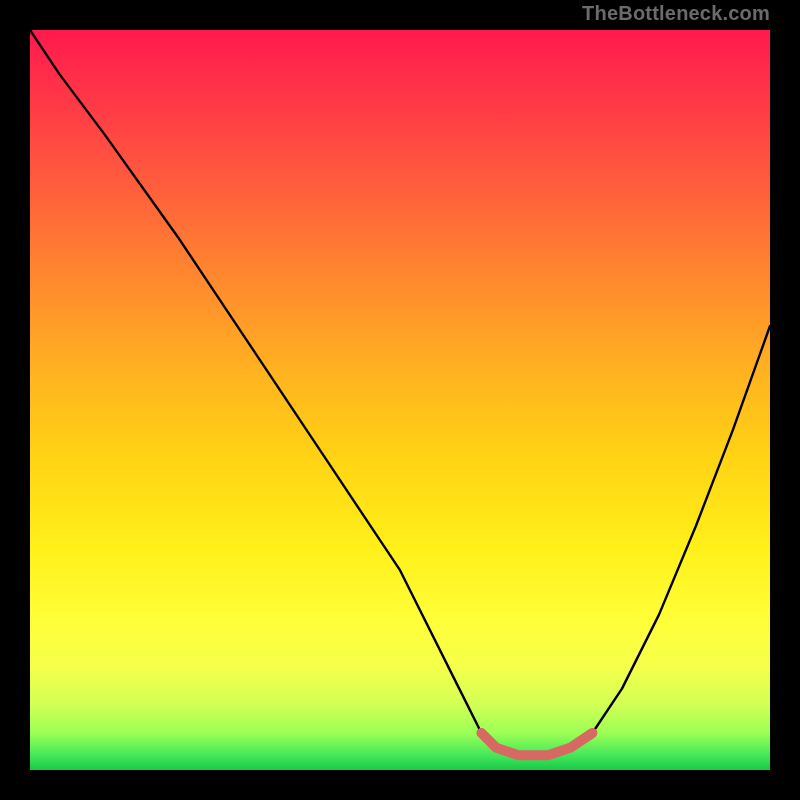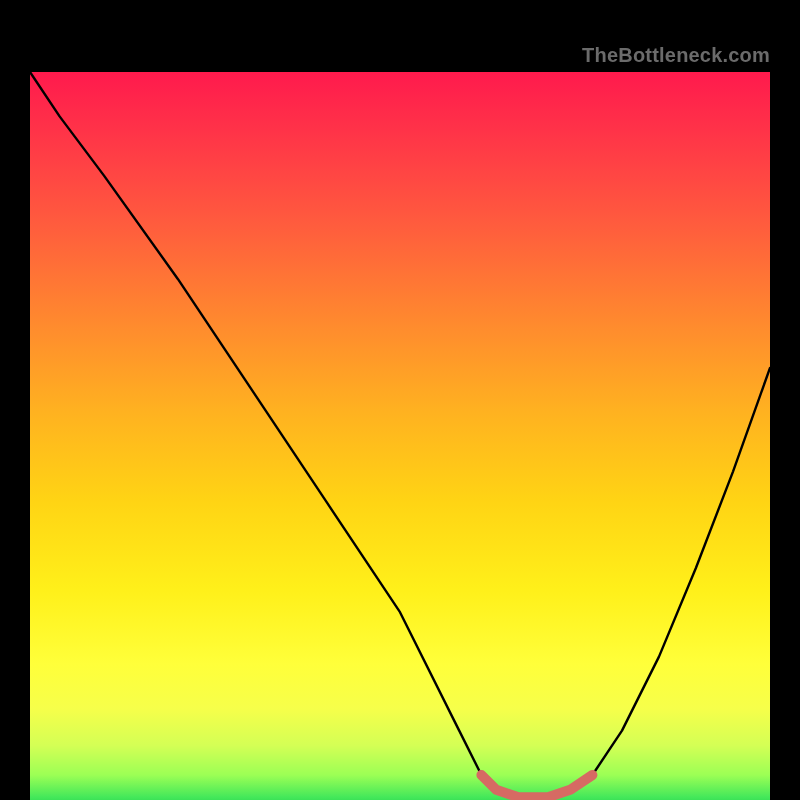--- a/index.html
+++ b/index.html
@@ -10,21 +10,20 @@
     background: #000;
     overflow: hidden;
   }
   .frame {
     position: absolute;
     left: 0;
     top: 0;
     width: 800px;
     height: 670px;
     background: #000;
-    margin-top: 42px;
   }
   .plot-area {
     position: absolute;
     left: 30px;
     top: 30px;
     width: 740px;
     height: 740px;
     overflow: hidden;
   }
   .gradient {

